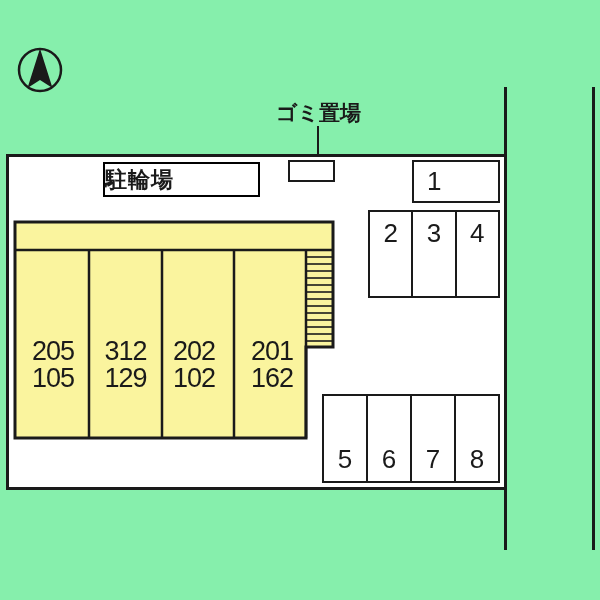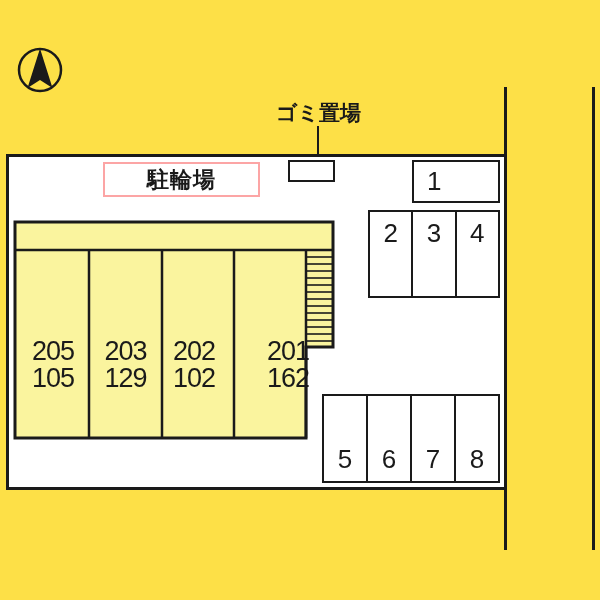--- a/index.html
+++ b/index.html
@@ -1,48 +1,48 @@
 <!DOCTYPE html>
 <html><head>
 <meta charset="utf-8">
 <style>
   html,body{margin:0;padding:0;background:#ffffff;}
   body{font-family:"Liberation Sans","DejaVu Sans",sans-serif;color:#1a1a1a;}
-  #plan{position:relative;width:600px;height:600px;background:#fde047;overflow:hidden;}
+  #plan{position:relative;width:600px;height:600px;background:#86efac;overflow:hidden;}
   .abs{position:absolute;}
 
   
   #compass{left:16px;top:46px;width:48px;height:48px;}
 
   
   #garbage-label{left:276px;top:99px;font-size:21px;font-weight:700;letter-spacing:0px;white-space:nowrap;}
   #garbage-line{left:317px;top:126px;width:2px;height:47px;background:#1a1a1a;}
   #garbage-box{left:288px;top:160px;width:43px;height:18px;border:2px solid #1a1a1a;background:#ffffff;}
 
   
   #site-boundary{left:6px;top:154px;width:495px;height:330px;border:3px solid #1a1a1a;background:#ffffff;}
   #road-line-left{left:504px;top:87px;width:3px;height:463px;background:#1a1a1a;}
   #road-line-right{left:592px;top:87px;width:3px;height:463px;background:#1a1a1a;}
   #road-label{left:519px;top:322px;font-size:24px;font-weight:700;letter-spacing:2px;white-space:nowrap;}
 
   
-  #bicycle-box{left:103px;top:162px;width:153px;height:31px;border:2px solid #fca5a5;background:#ffffff;
-    display:flex;align-items:center;justify-content:center;}
+  #bicycle-box{left:103px;top:162px;width:153px;height:31px;border:2px solid #000000;background:#ffffff;
+    display:flex;align-items:center;justify-content:flex-start;}
   #bicycle-box span{font-size:22px;font-weight:700;letter-spacing:1px;}
 
   
   #building-svg{left:0;top:0;width:600px;height:600px;}
 
   
   .unit-label{top:338px;height:56px;display:flex;flex-direction:column;align-items:center;
     font-size:27px;line-height:27px;font-weight:500;letter-spacing:-1px;text-align:center;}
   #unit-label-0{left:15px;width:76px;}
   #unit-label-1{left:89px;width:73px;}
   #unit-label-2{left:162px;width:64px;}
-  #unit-label-3{left:252px;width:72px;}
+  #unit-label-3{left:236px;width:72px;}
 
   
   .pnum{font-size:26px;font-weight:500;}
   #parking-space-1{left:412px;top:160px;width:84px;height:39px;border:2px solid #1a1a1a;background:#ffffff;
     display:flex;align-items:center;}
   #parking-space-1 .pnum{padding-left:13px;}
   #parking-top-row{left:368px;top:210px;width:128px;height:84px;border:2px solid #1a1a1a;background:#ffffff;
     display:flex;}
   #parking-top-row .pcell{flex:1;display:flex;justify-content:center;align-items:flex-start;padding-top:6px;}
   #parking-top-row .pcell + .pcell{border-left:2px solid #1a1a1a;}
@@ -97,21 +97,21 @@
       <line x1="306" y1="334" x2="333" y2="334"></line>
       <line x1="306" y1="341" x2="333" y2="341"></line>
     </g>
   </svg>
 
   <div id="unit-label-0" class="abs unit-label">
     <span>205</span>
     <span>105</span>
   </div>
   <div id="unit-label-1" class="abs unit-label">
-    <span>203</span>
+    <span>312</span>
     <span>129</span>
   </div>
   <div id="unit-label-2" class="abs unit-label">
     <span>202</span>
     <span>102</span>
   </div>
   <div id="unit-label-3" class="abs unit-label">
     <span>201</span>
     <span>162</span>
   </div>

